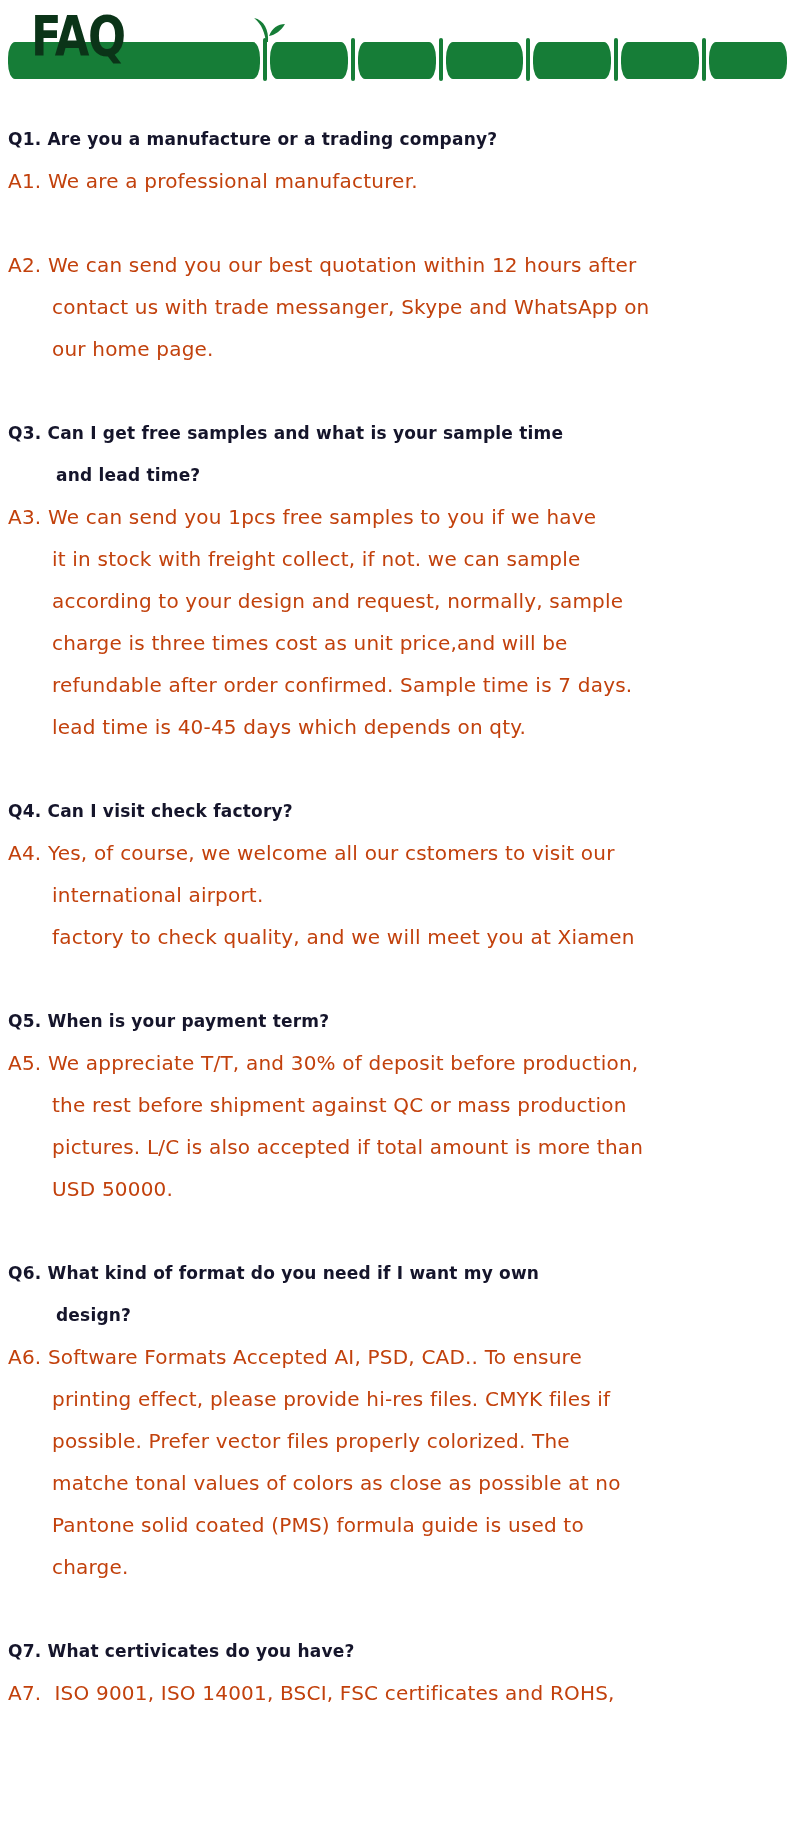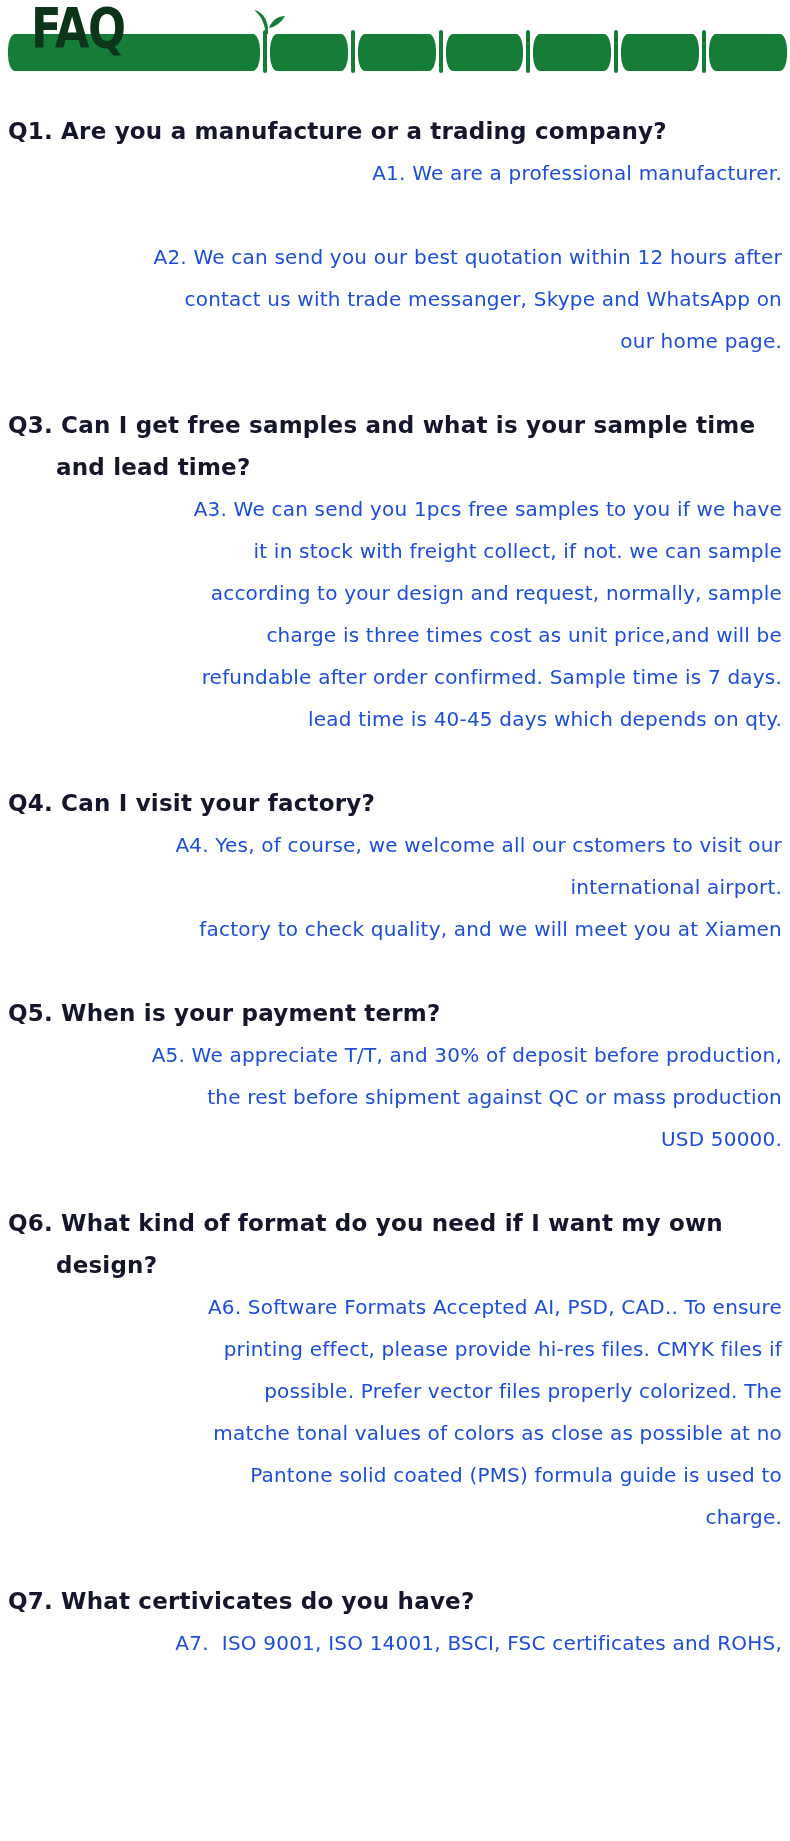--- a/index.html
+++ b/index.html
@@ -11,21 +11,21 @@
     width: 790px;
     min-height: 1841px;
     font-family: "DejaVu Sans", "Liberation Sans", sans-serif;
     position: relative;
     overflow-x: hidden;
   }
   
   .faq-header {
     position: relative;
     height: 64px;
-    margin-top: 8px;
+    margin-top: 16px;
   }
   .bamboo-banner {
     position: absolute;
     left: 8px;
     right: 3px;
     top: 26px;
     height: 37px;
     display: flex;
     align-items: stretch;
   }
@@ -80,29 +80,28 @@
   }
   .faq-item {
     margin-bottom: 42px;
   }
   .q-line, .a-line {
     line-height: 42px;
     white-space: pre;
   }
   .q-line {
     font-weight: bold;
-    font-size: 23px;
+    font-size: 17px;
     color: #15152b;
     letter-spacing: 0.2px;
   }
   .a-line {
     font-size: 20px;
-    color: #1d4ed8;
+    color: #c2410c;
     letter-spacing: 0.2px;
-    text-align: right;
   }
   .q-line.cont { padding-left: 48px; }
   .a-line.cont { padding-left: 44px; }
 </style>
 </head>
 <body>
 
 <div>
 
   <header class="faq-header">
@@ -166,35 +165,36 @@
           <div class="a-line">A3. We can send you 1pcs free samples to you if we have</div>
           <div class="a-line cont">it in stock with freight collect, if not. we can sample</div>
           <div class="a-line cont">according to your design and request, normally, sample</div>
           <div class="a-line cont">charge is three times cost as unit price,and will be</div>
           <div class="a-line cont">refundable after order confirmed. Sample time is 7 days.</div>
           <div class="a-line cont">lead time is 40-45 days which depends on qty.</div>
         </div>
       </section>
       <section class="faq-item">
         <div>
-          <div class="q-line">Q4. Can I visit your factory?</div>
+          <div class="q-line">Q4. Can I visit check factory?</div>
         </div>
         <div>
           <div class="a-line">A4. Yes, of course, we welcome all our cstomers to visit our</div>
           <div class="a-line cont">international airport.</div>
           <div class="a-line cont">factory to check quality, and we will meet you at Xiamen</div>
         </div>
       </section>
       <section class="faq-item">
         <div>
           <div class="q-line">Q5. When is your payment term?</div>
         </div>
         <div>
           <div class="a-line">A5. We appreciate T/T, and 30% of deposit before production,</div>
           <div class="a-line cont">the rest before shipment against QC or mass production</div>
+          <div class="a-line cont">pictures. L/C is also accepted if total amount is more than</div>
           <div class="a-line cont">USD 50000.</div>
         </div>
       </section>
       <section class="faq-item">
         <div>
           <div class="q-line">Q6. What kind of format do you need if I want my own</div>
           <div class="q-line cont">design?</div>
         </div>
         <div>
           <div class="a-line">A6. Software Formats Accepted AI, PSD, CAD.. To ensure</div>

